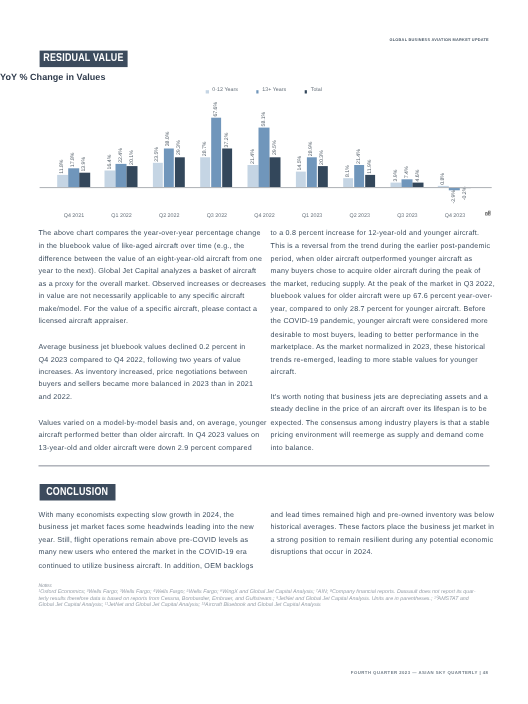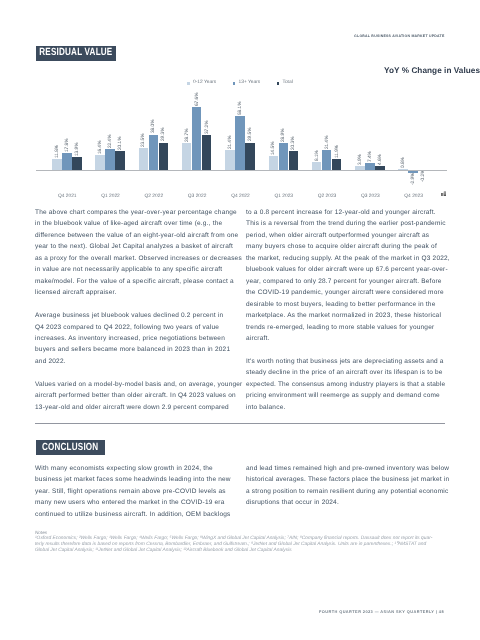--- a/index.html
+++ b/index.html
@@ -11,21 +11,21 @@
   .eyebrow{position:absolute;right:35.5px;top:34.8px;font-size:3.5px;letter-spacing:.23px;
            color:#52606e;font-weight:700;line-height:1;}
 
   .section-banner{position:absolute;left:35.5px;top:46px;width:80.5px;height:15px;background:#3c4b5d;
     color:#fff;display:flex;align-items:center;justify-content:center;overflow:hidden;}
   .section-banner>span{font-weight:700;font-size:10.4px;letter-spacing:.25px;line-height:1;
     white-space:nowrap;display:inline-block;transform:scaleX(.78);transform-origin:center;}
 
   
   .chart{position:absolute;left:0px;top:62px;width:480px;height:140px;}
-  .chart-title{position:absolute;left:0;right:0;top:4.5px;text-align:right;font-weight:700;
+  .chart-title{position:absolute;left:0;right:0;top:4.5px;text-align:left;font-weight:700;
     font-size:8.2px;color:#2f3b4c;letter-spacing:0.05px;line-height:1;}
   .legend{position:absolute;left:0;right:0;top:19px;display:flex;justify-content:center;gap:16.5px;
     font-size:4.85px;color:#6b757f;line-height:1;}
   .legend .it{display:flex;align-items:center;gap:3.2px;}
   .legend .sw{width:2.6px;height:2.6px;display:inline-block;margin-top:.3px;}
 
   .plot{position:absolute;left:52px;top:22px;width:366px;height:115px;}
   .axis{position:absolute;left:-16px;width:411px;height:1px;background:#b4b7bb;}
   .bars{position:absolute;left:0;right:0;top:0;bottom:0;}
   .grp{position:absolute;top:0;bottom:0;width:43.3px;}

